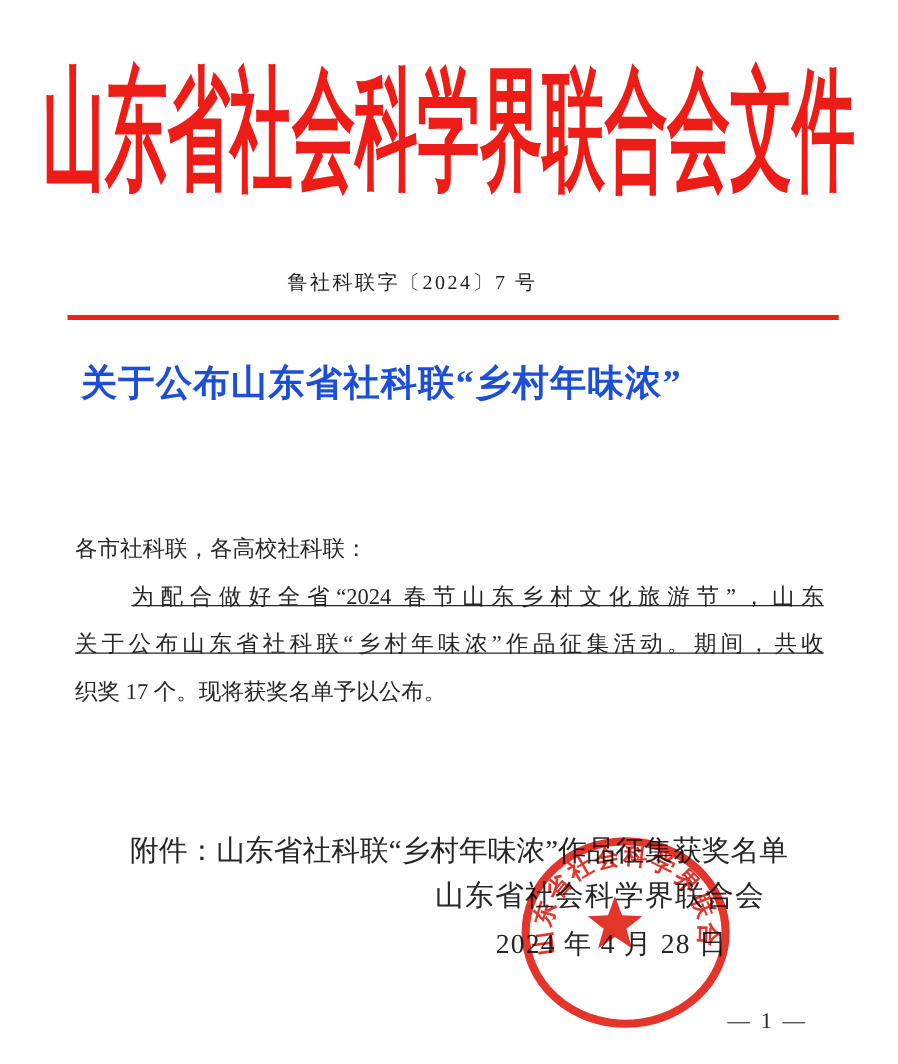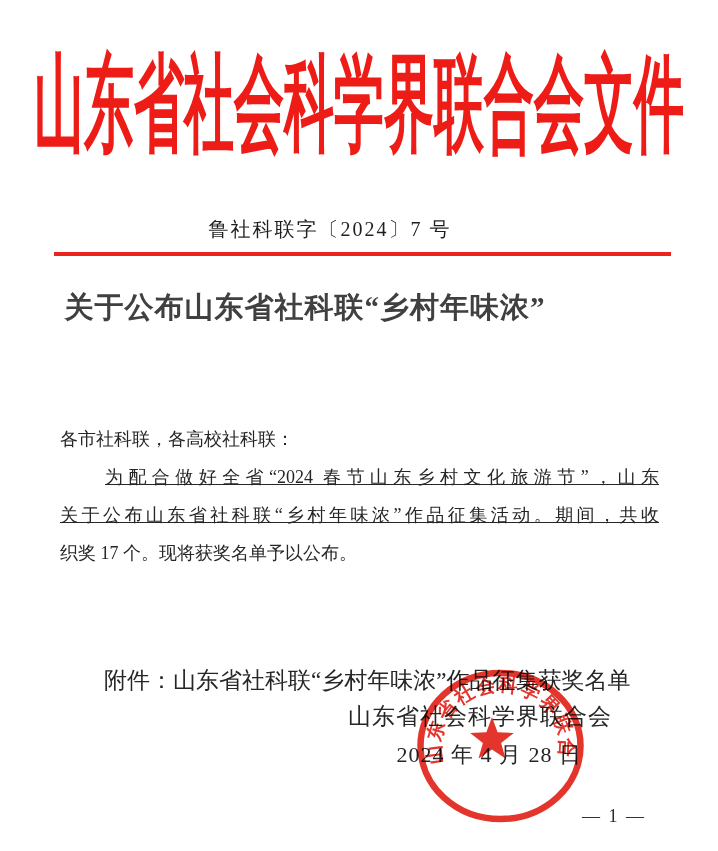--- a/index.html
+++ b/index.html
@@ -25,32 +25,32 @@
     color:var(--header-red);
     white-space:nowrap;
     letter-spacing:0px;
     transform:scale(1,2.12);
     transform-origin:50% 0;
   }
   .doc-number{
     position:absolute;top:216px;left:0;width:718px;
     box-sizing:border-box;padding-right:58px;
     text-align:center;
-    font-size:20px;color:#1e1e1e;letter-spacing:2px;
+    font-size:16px;color:#1e1e1e;letter-spacing:2px;
   }
   .red-rule{
     position:absolute;top:252px;left:54px;
     width:617px;height:4px;
     background:var(--rule-red);
   }
   .notice-title{
     position:absolute;top:286px;left:0;width:610px;
     text-align:center;
     font-size:29px;line-height:43px;font-weight:700;
-    color:#404040;letter-spacing:1px;
+    color:#1d4ed8;letter-spacing:1px;
   }
   .body-block{
     position:absolute;top:420px;left:60px;width:599px;
     font-size:18px;line-height:38px;color:var(--ink);
   }
   .jline{text-align:justify;text-align-last:justify;text-decoration:underline;}
   .indent{padding-left:45px;box-sizing:border-box;}
   .attachment{
     position:absolute;top:662px;left:104px;
     font-size:23px;line-height:38px;color:var(--ink);

